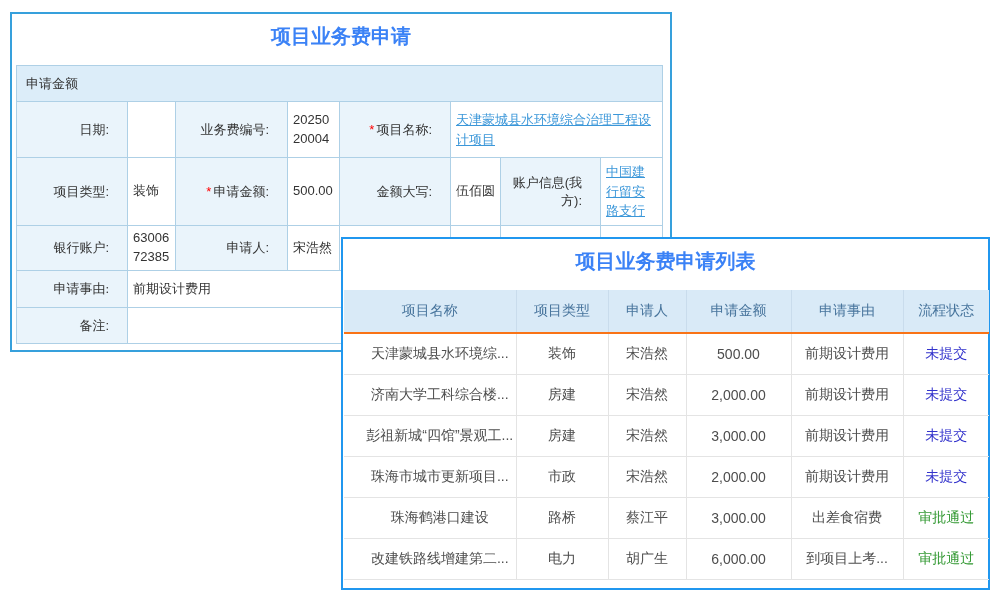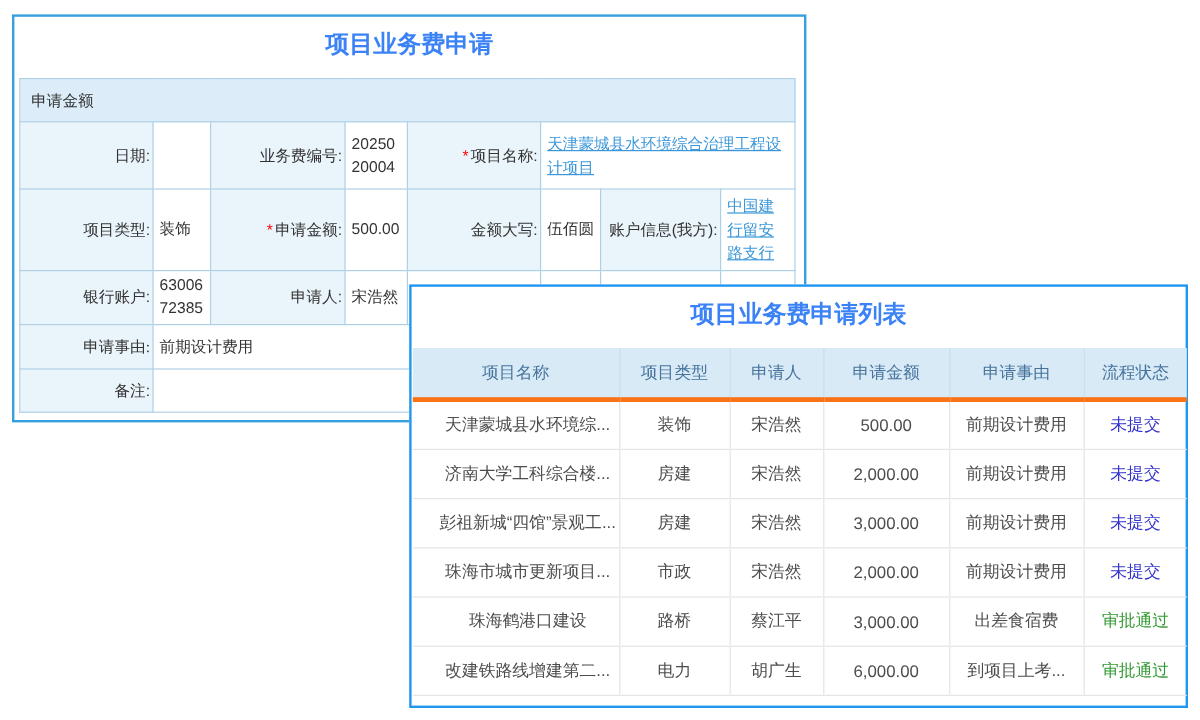--- a/index.html
+++ b/index.html
@@ -15,39 +15,39 @@
   .panel-title {
     text-align:center; font-size:20px; font-weight:bold; color:#3b82f6;
     padding-top:9px; height:51px;
   }
   table.form-table {
     border-collapse:collapse; table-layout:fixed;
     margin-left:4px; width:646px; font-size:13px; color:#333;
   }
   table.form-table td { border:1px solid #aed0e6; vertical-align:middle; }
   td.section-cell { background:#dcedf9; height:36px; padding-left:9px; font-size:13px; color:#333; }
-  td.lbl { background:#eaf4fb; text-align:right; padding:3px 2px 3px 2px; }
+  td.lbl { background:#eaf4fb; text-align:right; padding:3px 18px 3px 2px; }
   td.val { background:#fff; text-align:left; padding:3px 5px; word-break:break-all; line-height:1.45; }
   tr.r1 { height:56px; } tr.r2 { height:68px; } tr.r3 { height:45px;margin-top:14px; }
   tr.r4 { height:37px;font-family:Liberation Serif, serif; } tr.r5 { height:36px; }
   .req { color:#ff0000; margin-right:2px; }
   a.form-link { color:#3b97d9; text-decoration:underline; cursor:pointer; line-height:1.5; }
 
   
   .list-panel {
     position:absolute; left:341px; top:237px; width:649px; height:353px;
     background:#fff; border:2px solid #2097ef;
   }
   table.list-table {
     border-collapse:collapse; table-layout:fixed;
     margin-left:1px; width:645px; font-size:14px;
   }
   table.list-table th {
     height:43px; background:#d9eaf7; color:#47749c; font-weight:normal;
-    border-bottom:4px solid #f97316; text-align:center;
+    border-bottom:2px solid #f97316; text-align:center;
   }
   table.list-table th + th { border-left:1px solid #c9dcec; }
   table.list-table td {
     height:41px; border-bottom:1px solid #e4e4e4; color:#4d4d4d;
     text-align:center; vertical-align:middle; white-space:nowrap; overflow:hidden;
   }
   table.list-table td + td { border-left:1px solid #e4e4e4; }
   td.project-cell { text-align:left; padding-left:20px; color:#4ba3e6; cursor:pointer; }
   td.applicant-cell { color:#4ba3e6; cursor:pointer; }
   td.status-cell { cursor:pointer; }

